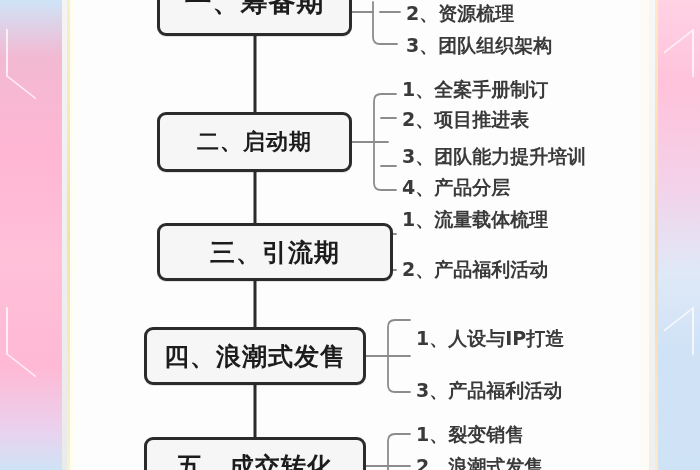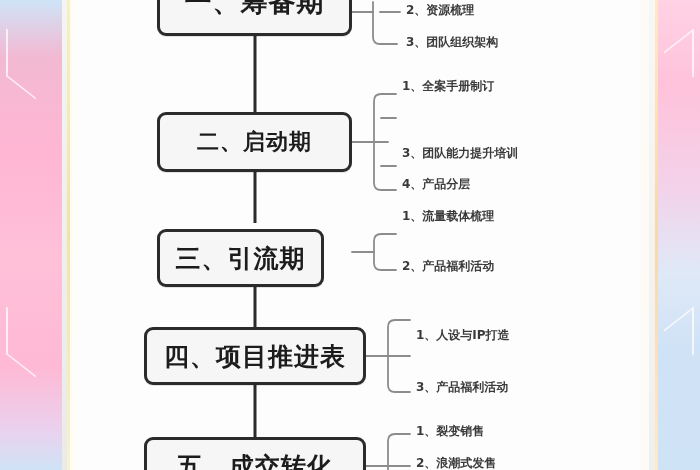--- a/index.html
+++ b/index.html
@@ -111,37 +111,37 @@
   .stage-label {
     font-family:"DejaVu Sans", sans-serif;
     font-weight:bold;
     color:#1c1c1c;
     letter-spacing:1px;
     white-space:nowrap;
   }
 
   .box-1 { left:79px;  top:-32px; width:195px; height:68px; font-size:27px; }
   .box-2 { left:79px;  top:112px; width:195px; height:60px; font-size:25px; }
-  .box-3 { left:79px;  top:229px; width:167px; height:58px; font-size:25px; }
+  .box-3 { left:79px;  top:223px; width:236px; height:58px; font-size:25px; }
   .box-4 { left:66px;  top:327px; width:222px; height:58px; font-size:25px; }
   .box-5 { left:66px;  top:437px; width:222px; height:58px; font-size:25px; }
 
   .box-1 .stage-label { font-size:27px; }
   .box-2 .stage-label { font-size:22px; }
   .box-3 .stage-label { font-size:25px; }
   .box-4 .stage-label { font-size:25px; }
   .box-5 .stage-label { font-size:25px; }
 
   
   .item {
     position:absolute;
     white-space:nowrap;
     font-family:"DejaVu Sans", sans-serif;
     font-weight:bold;
-    font-size:12px;
+    font-size:19px;
     color:#3a3a3a;
     line-height:1;
   }
   .item .idx { letter-spacing:0px; }
 </style>
 </head>
 <body>
 
 <div id="canvas">
 
@@ -202,36 +202,39 @@
     <div class="stage-box box-1">
       <span class="stage-label">一、筹备期</span>
     </div>
     <div class="stage-box box-2">
       <span class="stage-label">二、启动期</span>
     </div>
     <div class="stage-box box-3">
       <span class="stage-label">三、引流期</span>
     </div>
     <div class="stage-box box-4">
-      <span class="stage-label">四、项目推进表</span>
+      <span class="stage-label">四、浪潮式发售</span>
     </div>
     <div class="stage-box box-5">
       <span class="stage-label">五、成交转化</span>
     </div>
 
     <div class="item" style="left:328px; top:4px;">
       <span class="idx">2、</span><span>资源梳理</span>
     </div>
     <div class="item" style="left:328px; top:36px;">
       <span class="idx">3、</span><span>团队组织架构</span>
     </div>
 
     <div class="item" style="left:324px; top:80px;">
       <span class="idx">1、</span><span>全案手册制订</span>
     </div>
+    <div class="item" style="left:324px; top:110px;">
+      <span class="idx">2、</span><span>项目推进表</span>
+    </div>
     <div class="item" style="left:324px; top:147px;">
       <span class="idx">3、</span><span>团队能力提升培训</span>
     </div>
     <div class="item" style="left:324px; top:178px;">
       <span class="idx">4、</span><span>产品分层</span>
     </div>
 
     <div class="item" style="left:324px; top:210px;">
       <span class="idx">1、</span><span>流量载体梳理</span>
     </div>

